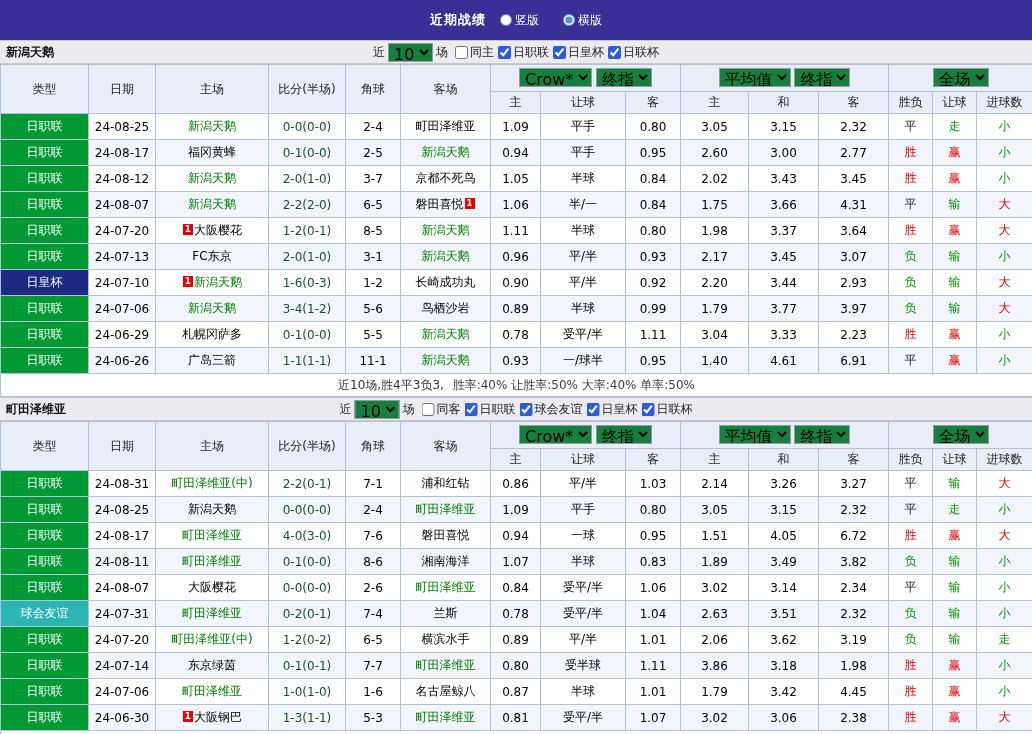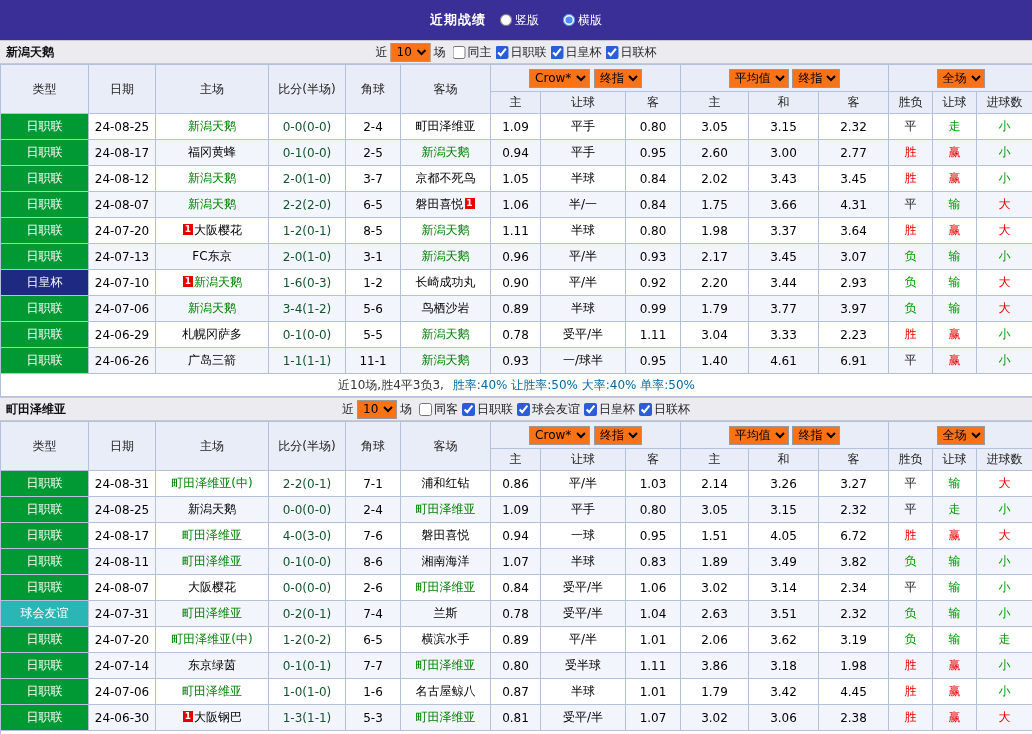--- a/index.html
+++ b/index.html
@@ -43,24 +43,24 @@
     display: flex;
     align-items: center;
     gap: 3px;
     white-space: nowrap;
     color: #222;
   }
   .cb-lab { display: inline-flex; align-items: center; gap: 2px; cursor: pointer; }
   .cb-lab input { width: 13px; height: 13px; margin: 0; accent-color: #2b5cd9; }
   select.sel {
     font-family: inherit;
-    font-size: 12px;
+    font-size: 16px;
     height: 19px;
     border: 1px solid #999;
-    background: #f97316;
+    background: #15803d;
     padding: 0 1px;
   }
 
   
   table.stats { width: 1032px; border-collapse: collapse; table-layout: fixed; }
   .stats th, .stats td {
     border: 1px solid #b3c1dd;
     text-align: center;
     padding: 0 2px;
     overflow: hidden;
@@ -91,21 +91,21 @@
     font-weight: bold;
     margin: 0 1px;
     vertical-align: 2px;
   }
   .c-red   { color: #e60000; }
   .c-green { color: #009900; }
   .c-black { color: #222; }
 
   tfoot td.summary { height: 23px; background: #fff; }
   .sum-rec   { color: #333; }
-  .sum-rates { color: #0369a1; margin-left: 5px; }
+  .sum-rates { color: #404040; margin-left: 5px; }
 </style>
 </head>
 <body>
 
 <div class="topbar">
   <span class="title">近期战绩</span>
   <span style="display:inline-flex;gap:24px;">
       <label class="radio-lab">
         <input type="radio" name="layout" style="">
         <span>竖版</span>

